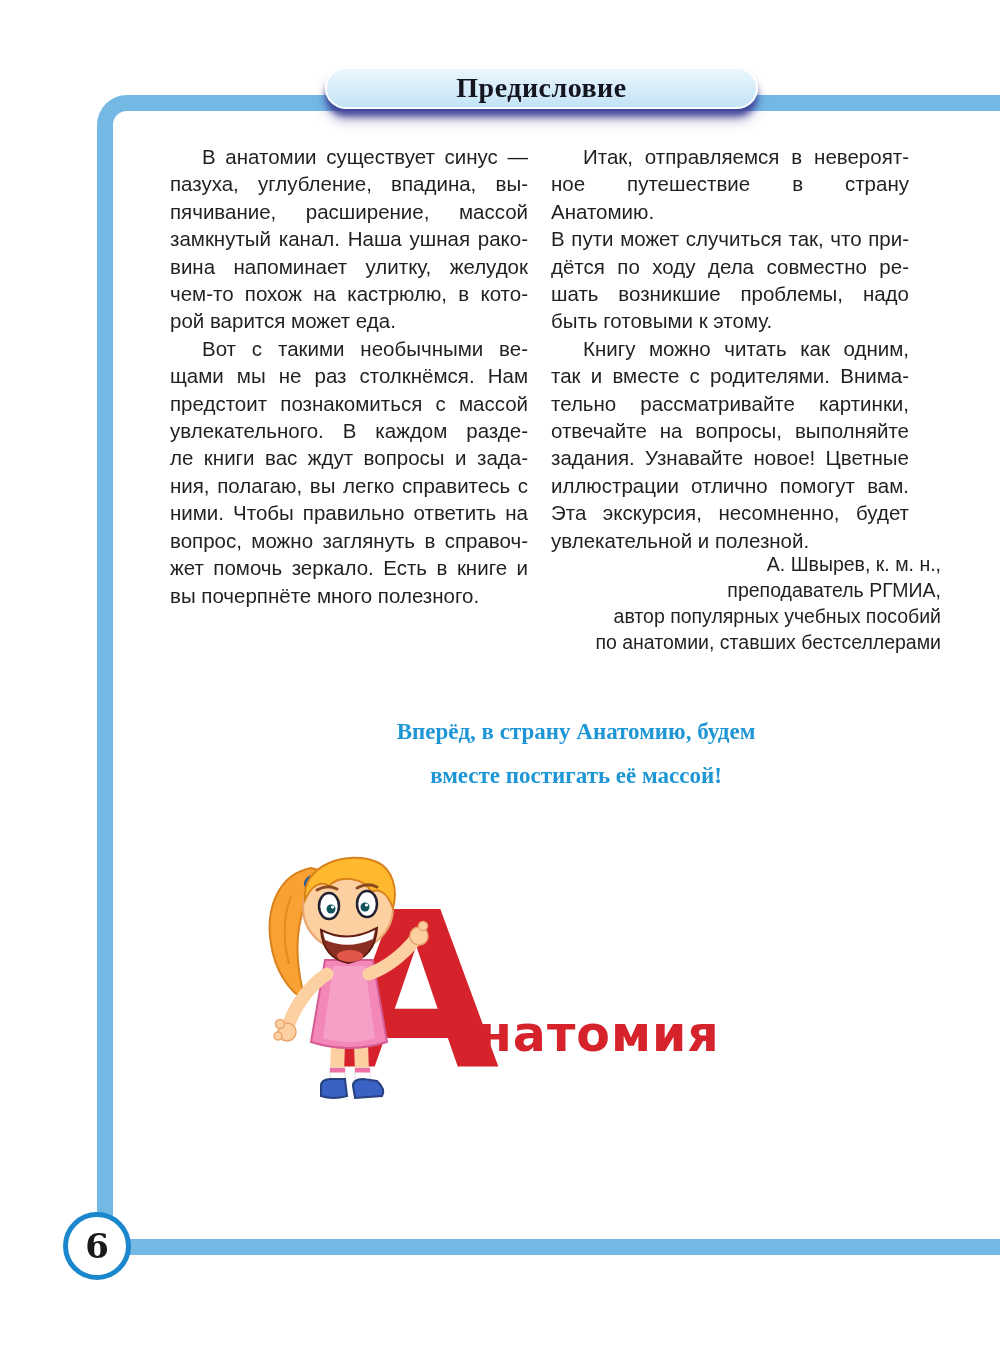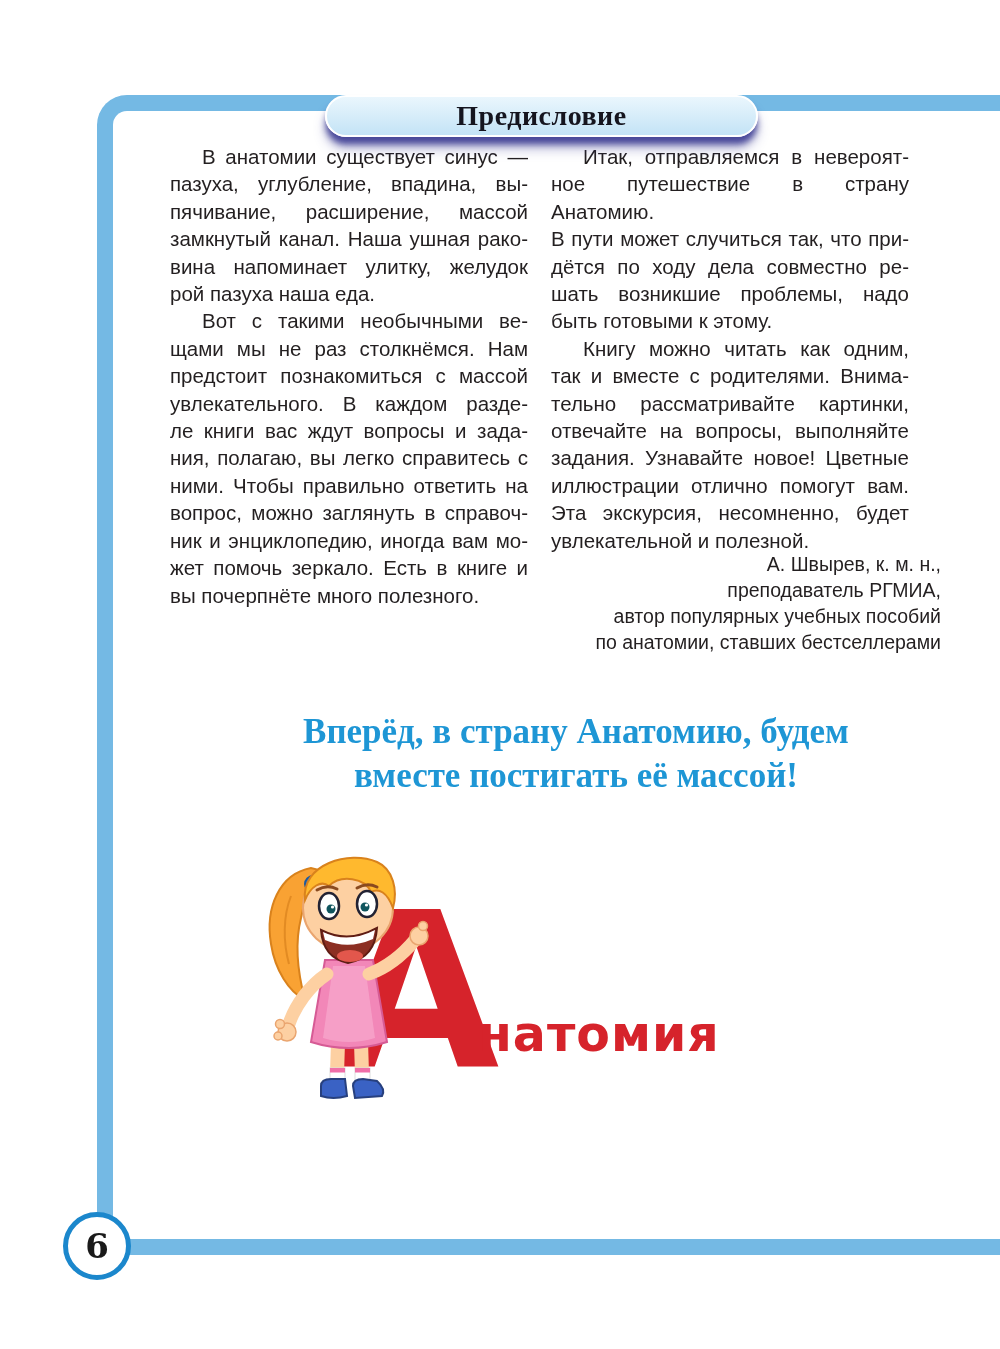--- a/index.html
+++ b/index.html
@@ -4,42 +4,42 @@
 <style>
   html,body{margin:0;padding:0;background:#ffffff;}
   .page{position:relative;width:1000px;height:1349px;background:#ffffff;overflow:hidden;
         font-family:"Liberation Sans",sans-serif;color:#231f20;}
 
   
   .frame{position:absolute;left:97px;top:95px;width:903px;height:1160px;box-sizing:border-box;
          border:16px solid #74b9e4;border-right:none;border-radius:30px 0 0 30px;}
 
   
-  .banner{position:absolute;left:325px;top:95px;width:433px;height:42px;box-sizing:border-box;
+  .banner{position:absolute;left:325px;top:67px;width:433px;height:42px;box-sizing:border-box;
           background:linear-gradient(180deg,#eaf6fd 0%,#cfe9f8 70%,#c3e3f6 100%);
           border:2px solid #ffffff;border-radius:22px;z-index:4;
           box-shadow:0 8px 6px -1px rgba(62,62,148,0.92),0 12px 12px rgba(62,62,148,0.35);
           display:flex;align-items:center;justify-content:center;}
   .banner-title{font-family:"Liberation Serif",serif;font-weight:bold;font-size:28px;color:#15151f;letter-spacing:0.5px;}
 
   
   .col{position:absolute;top:143px;width:385px;}
   .col-left{left:143px;}
   .col-right{left:524px;}
   .tline{font-size:20.5px;line-height:27.4px;text-align:justify;text-align-last:justify;white-space:normal;margin-left:27px;}
   .tline.last{text-align-last:left;}
   .para .tline:first-child{text-indent:32px;}
 
   
   .signature{position:absolute;right:59px;top:551px;width:420px;}
   .signature .tline{font-size:19.5px;line-height:26px;text-align:left;text-align-last:right;}
 
   
   .callout{position:absolute;left:160px;top:710px;width:805px;}
-  .callout .tline{font-family:"Liberation Serif",serif;font-weight:bold;font-size:35px;line-height:44px;
+  .callout .tline{font-family:"Liberation Serif",serif;font-weight:bold;font-size:23px;line-height:44px;
                   color:#1e96d5;text-align:center;text-align-last:center;}
 
   
   .illustration{position:absolute;left:245px;top:846px;width:520px;height:262px;}
   .big-letter{position:absolute;left:88px;top:39px;z-index:2;
               font-family:"DejaVu Sans",sans-serif;font-weight:bold;font-size:215px;line-height:1;
               color:#d6232b;}
   .word-rest{position:absolute;left:233px;top:164px;z-index:2;
              font-family:"DejaVu Sans",sans-serif;font-weight:bold;font-size:49px;line-height:1;
              color:#d6232b;letter-spacing:1px;}
@@ -62,32 +62,32 @@
     <span class="banner-title">Предисловие</span>
   </div>
 
   <div class="col col-left">
       <div class="para">
         <div class="tline">В анатомии существует синус —</div>
         <div class="tline">пазуха, углубление, впадина, вы-</div>
         <div class="tline">пячивание, расширение, массой</div>
         <div class="tline">замкнутый канал. Наша ушная рако-</div>
         <div class="tline">вина напоминает улитку, желудок</div>
-        <div class="tline last">рой пазуха наша еда.</div>
+        <div class="tline">чем-то похож на кастрюлю, в кото-</div>
+        <div class="tline last">рой варится может еда.</div>
       </div>
       <div class="para">
         <div class="tline">Вот с такими необычными ве-</div>
         <div class="tline">щами мы не раз столкнёмся. Нам</div>
         <div class="tline">предстоит познакомиться с массой</div>
         <div class="tline">увлекательного. В каждом разде-</div>
         <div class="tline">ле книги вас ждут вопросы и зада-</div>
         <div class="tline">ния, полагаю, вы легко справитесь с</div>
         <div class="tline">ними. Чтобы правильно ответить на</div>
         <div class="tline">вопрос, можно заглянуть в справоч-</div>
-        <div class="tline">ник и энциклопедию, иногда вам мо-</div>
         <div class="tline">жет помочь зеркало. Есть в книге и</div>
         <div class="tline last">вы почерпнёте много полезного.</div>
       </div>
     </div>
 
   <div class="col col-right">
       <div class="para">
         <div class="tline">Итак, отправляемся в невероят-</div>
         <div class="tline">ное путешествие в страну Анатомию.</div>
         <div class="tline">В пути может случиться так, что при-</div>

